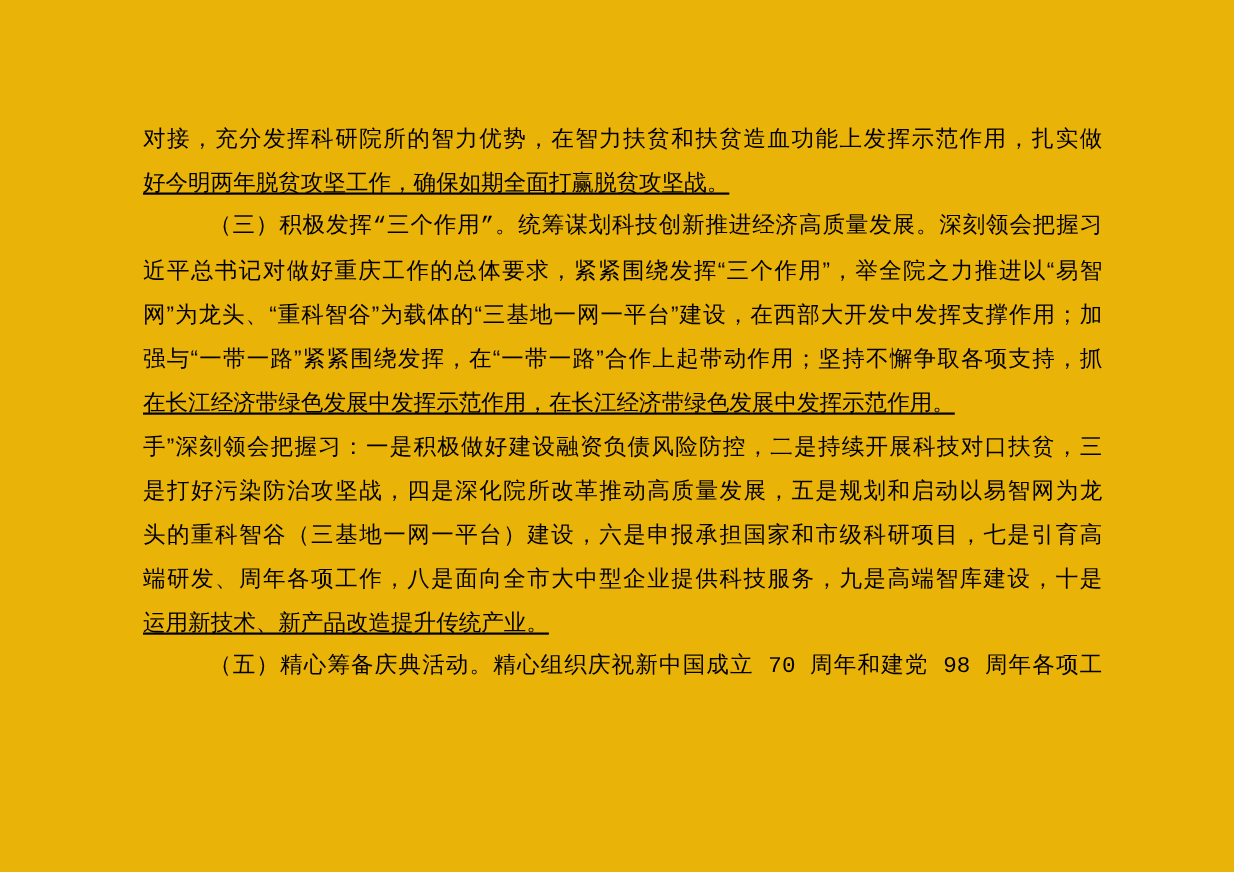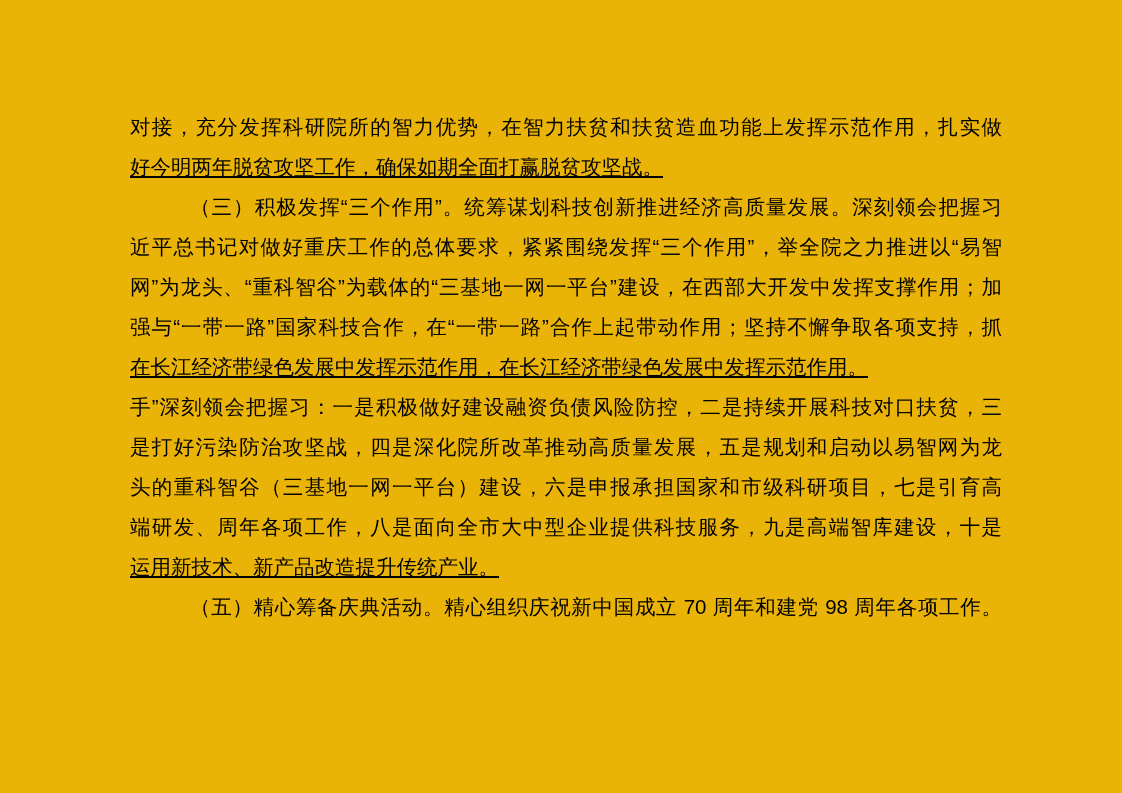--- a/index.html
+++ b/index.html
@@ -35,33 +35,34 @@
     -moz-text-align-last: justify;
     letter-spacing: 0;
   }
   .line.end {
     text-align-last: left;
     text-decoration: underline;
     -moz-text-align-last: left;
   }
   .line.start {
     text-indent: 60px;
+    font-family: Liberation Mono, monospace;
   }
 </style>
 </head>
 <body>
 
 <div class="page">
   <div class="text-block">
     <div class="line">对接，充分发挥科研院所的智力优势，在智力扶贫和扶贫造血功能上发挥示范作用，扎实做</div>
     <div class="line end">好今明两年脱贫攻坚工作，确保如期全面打赢脱贫攻坚战。</div>
     <div class="line start">（三）积极发挥“三个作用”。统筹谋划科技创新推进经济高质量发展。深刻领会把握习</div>
     <div class="line">近平总书记对做好重庆工作的总体要求，紧紧围绕发挥“三个作用”，举全院之力推进以“易智</div>
     <div class="line">网”为龙头、“重科智谷”为载体的“三基地一网一平台”建设，在西部大开发中发挥支撑作用；加</div>
-    <div class="line">强与“一带一路”国家科技合作，在“一带一路”合作上起带动作用；坚持不懈争取各项支持，抓</div>
+    <div class="line">强与“一带一路”紧紧围绕发挥，在“一带一路”合作上起带动作用；坚持不懈争取各项支持，抓</div>
     <div class="line end">在长江经济带绿色发展中发挥示范作用，在长江经济带绿色发展中发挥示范作用。</div>
     <div class="line">手”深刻领会把握习：一是积极做好建设融资负债风险防控，二是持续开展科技对口扶贫，三</div>
     <div class="line">是打好污染防治攻坚战，四是深化院所改革推动高质量发展，五是规划和启动以易智网为龙</div>
     <div class="line">头的重科智谷（三基地一网一平台）建设，六是申报承担国家和市级科研项目，七是引育高</div>
     <div class="line">端研发、周年各项工作，八是面向全市大中型企业提供科技服务，九是高端智库建设，十是</div>
     <div class="line end">运用新技术、新产品改造提升传统产业。</div>
     <div class="line start">（五）精心筹备庆典活动。精心组织庆祝新中国成立 70 周年和建党 98 周年各项工作。</div>
   </div>
 </div>
 

